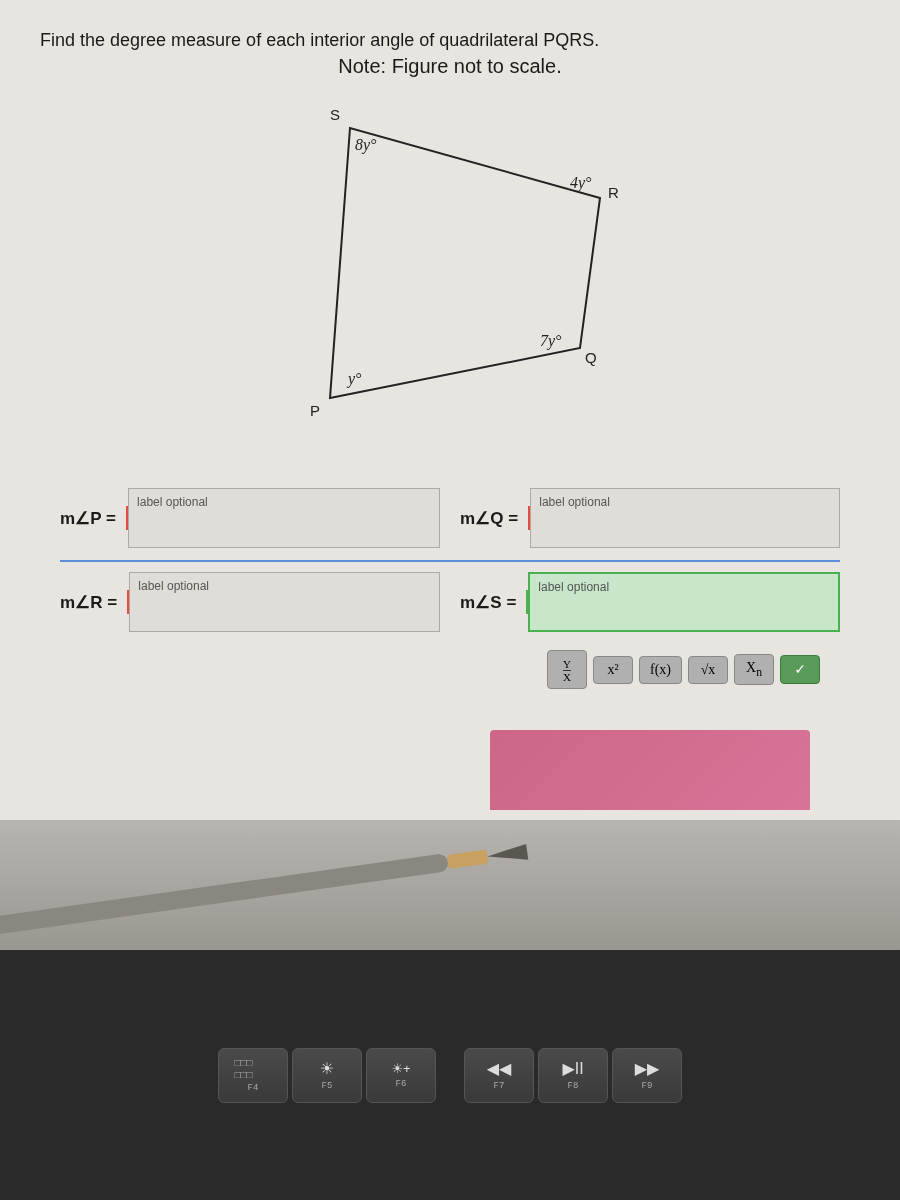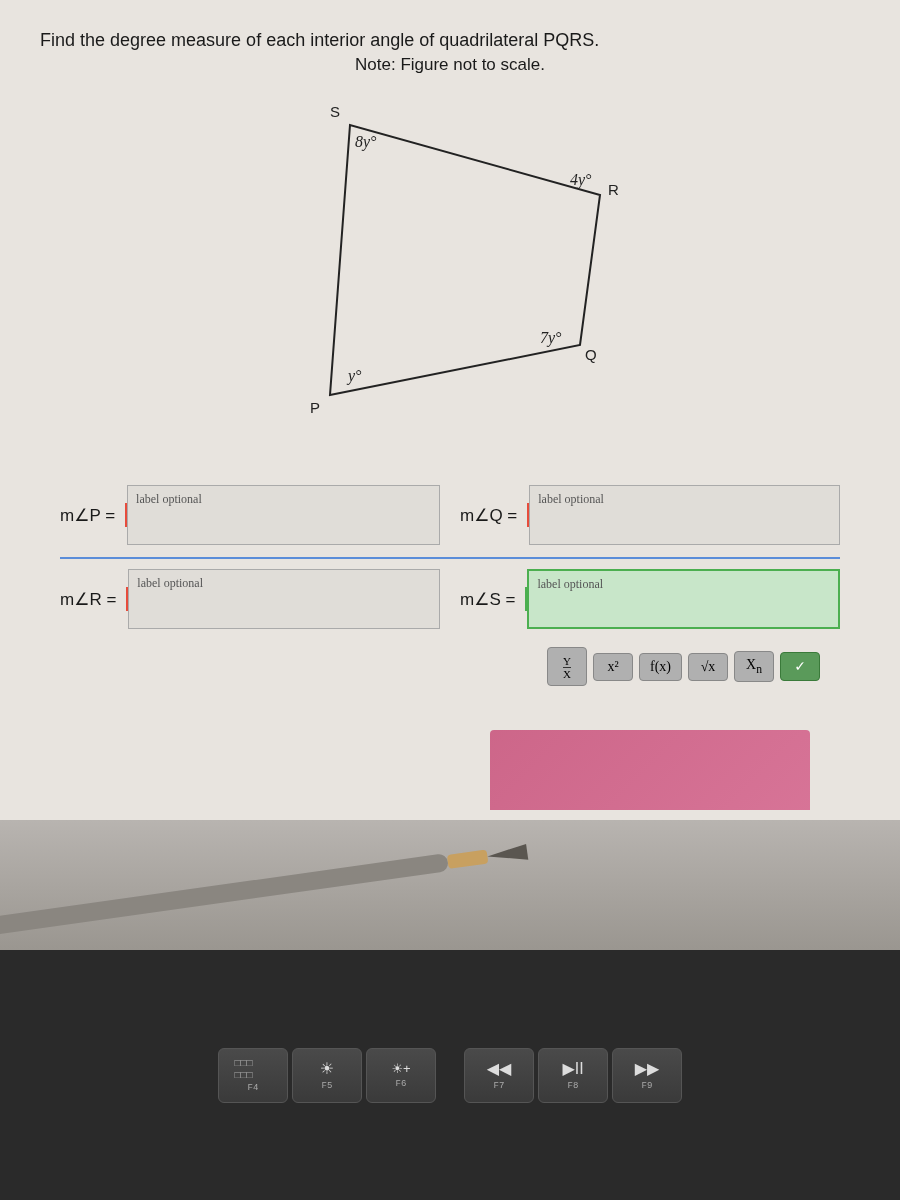--- a/index.html
+++ b/index.html
@@ -24,21 +24,21 @@
     }
 
     .problem-title {
       font-size: 18px;
       color: #1a1a1a;
       margin-bottom: 4px;
       font-family: Arial, sans-serif;
     }
 
     .problem-subtitle {
-      font-size: 17px;
+      font-size: 20px;
       color: #1a1a1a;
       text-align: center;
       margin-bottom: 20px;
       font-family: Arial, sans-serif;
     }
 
     
     .figure-area {
       position: relative;
       width: 100%;
@@ -71,34 +71,35 @@
       align-items: center;
       flex: 1;
     }
 
     .angle-label {
       font-size: 17px;
       color: #1a1a1a;
       white-space: nowrap;
       margin-right: 8px;
       font-family: Arial, sans-serif;
+      font-weight: bold;
     }
 
     .input-container {
       flex: 1;
       position: relative;
     }
 
     .input-label-optional {
       font-size: 12px;
       color: #555;
       position: absolute;
       top: 6px;
       left: 8px;
-      font-family: Liberation Serif, serif;
+      font-family: Liberation Sans, sans-serif;
     }
 
     .answer-input {
       width: 100%;
       height: 60px;
       background: #e0ddd8;
       border: 1px solid #aaa;
       display: flex;
       align-items: center;
       padding-left: 8px;

